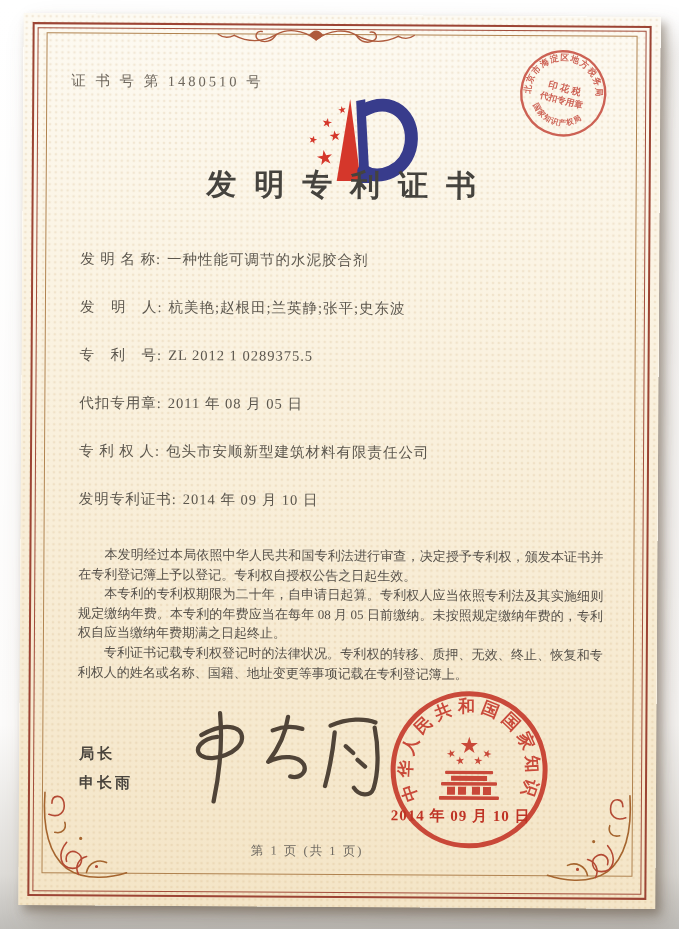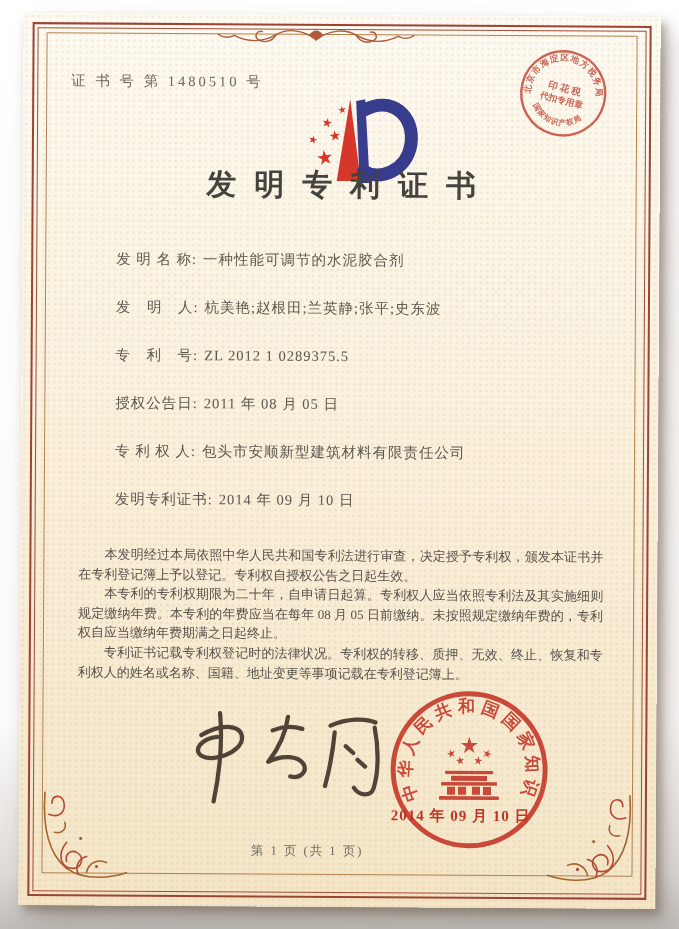--- a/index.html
+++ b/index.html
@@ -26,21 +26,21 @@
   .flourish.bl{left:-4px;bottom:-6px;}
   .flourish.br{right:-4px;bottom:-6px;transform:scaleX(-1);}
   .top-ornament{position:absolute;top:-9px;left:50%;transform:translateX(-62%);width:220px;height:28px;}
   
   .cert-no{position:absolute;left:48px;top:58px;font-size:14.5px;letter-spacing:3px;color:#6e675d;}
   .logo{position:absolute;left:240px;top:50px;width:160px;height:118px;}
   .title{position:absolute;left:0;right:0;top:150px;margin:0;text-align:center;
     font-size:30px;font-weight:600;letter-spacing:18px;text-indent:18px;color:#45433e;}
   .fields{position:absolute;left:58px;right:46px;top:236px;}
   .field{height:48px;font-size:14.5px;color:#5c574e;letter-spacing:1px;white-space:pre;}
-  .field .flabel{margin-right:6px;margin-left:36px;}
+  .field .flabel{margin-right:6px;}
   .paras{position:absolute;left:58px;right:54px;top:531px;font-size:13px;line-height:19.6px;
     color:#56514a;text-align:justify;}
   .paras p{margin:0;text-indent:2em;}
   .signer{position:absolute;left:60px;top:726px;font-size:15px;font-weight:600;
     letter-spacing:3px;color:#4a453e;line-height:29px;}
   .autograph{position:absolute;left:136px;top:692px;width:238px;height:102px;}
   .seal-main{position:absolute;left:365px;top:669px;width:170px;height:170px;opacity:.9;}
   .seal-date{position:absolute;left:372px;top:791px;font-size:15px;font-weight:700;
     color:#bf3425;letter-spacing:1px;white-space:nowrap;}
   .footer{position:absolute;left:0;right:60px;top:828px;text-align:center;
@@ -106,31 +106,35 @@
       <polygon points="93,36 102,34 107,118 97,118" fill="#383c8c"></polygon>
       <path d="M101,45 C128,30 152,50 148,79 C144,106 116,116 101,106" fill="none" stroke="#383c8c" stroke-width="13" stroke-linecap="round"></path>
     </svg>
 
     <h1 class="title">发明专利证书</h1>
 
     <div class="fields">
       <div class="field"><span class="flabel">发 明 名 称:</span><span class="fvalue">一种性能可调节的水泥胶合剂</span></div>
       <div class="field"><span class="flabel">发　明　人:</span><span class="fvalue">杭美艳;赵根田;兰英静;张平;史东波</span></div>
       <div class="field"><span class="flabel">专　利　号:</span><span class="fvalue">ZL 2012 1 0289375.5</span></div>
-      <div class="field"><span class="flabel">授权公告日:</span><span class="fvalue">2011 年 08 月 05 日</span></div>
+      <div class="field"><span class="flabel">代扣专用章:</span><span class="fvalue">2011 年 08 月 05 日</span></div>
       <div class="field"><span class="flabel">专 利 权 人:</span><span class="fvalue">包头市安顺新型建筑材料有限责任公司</span></div>
       <div class="field"><span class="flabel">发明专利证书:</span><span class="fvalue">2014 年 09 月 10 日</span></div>
     </div>
 
     <div class="paras">
       <p>本发明经过本局依照中华人民共和国专利法进行审查，决定授予专利权，颁发本证书并在专利登记簿上予以登记。专利权自授权公告之日起生效。</p>
       <p>本专利的专利权期限为二十年，自申请日起算。专利权人应当依照专利法及其实施细则规定缴纳年费。本专利的年费应当在每年 08 月 05 日前缴纳。未按照规定缴纳年费的，专利权自应当缴纳年费期满之日起终止。</p>
       <p>专利证书记载专利权登记时的法律状况。专利权的转移、质押、无效、终止、恢复和专利权人的姓名或名称、国籍、地址变更等事项记载在专利登记簿上。</p>
     </div>
 
+    <div class="signer">
+      <div>局长</div>
+      <div>申长雨</div>
+    </div>
 
     <svg class="autograph" viewBox="0 0 260 120" fill="none" stroke="#3f3328" stroke-width="5" stroke-linecap="round" stroke-linejoin="round" opacity=".9">
       <path d="M44,34 C70,19 93,22 92,38 C91,54 58,67 44,58 C34,51 45,38 63,36"></path>
       <path d="M66,8 C69,40 66,78 59,112"></path>
       <path d="M128,28 C140,23 153,23 163,26"></path>
       <path d="M146,12 C143,34 133,52 123,65 C140,56 159,58 165,68 C169,77 160,85 149,82"></path>
       <path d="M196,22 C216,13 237,13 249,18"></path>
       <path d="M201,30 C199,52 195,74 190,93"></path>
       <path d="M248,24 C253,48 253,77 247,96 C243,106 230,104 224,95"></path>
       <path d="M214,46 L223,54"></path>

